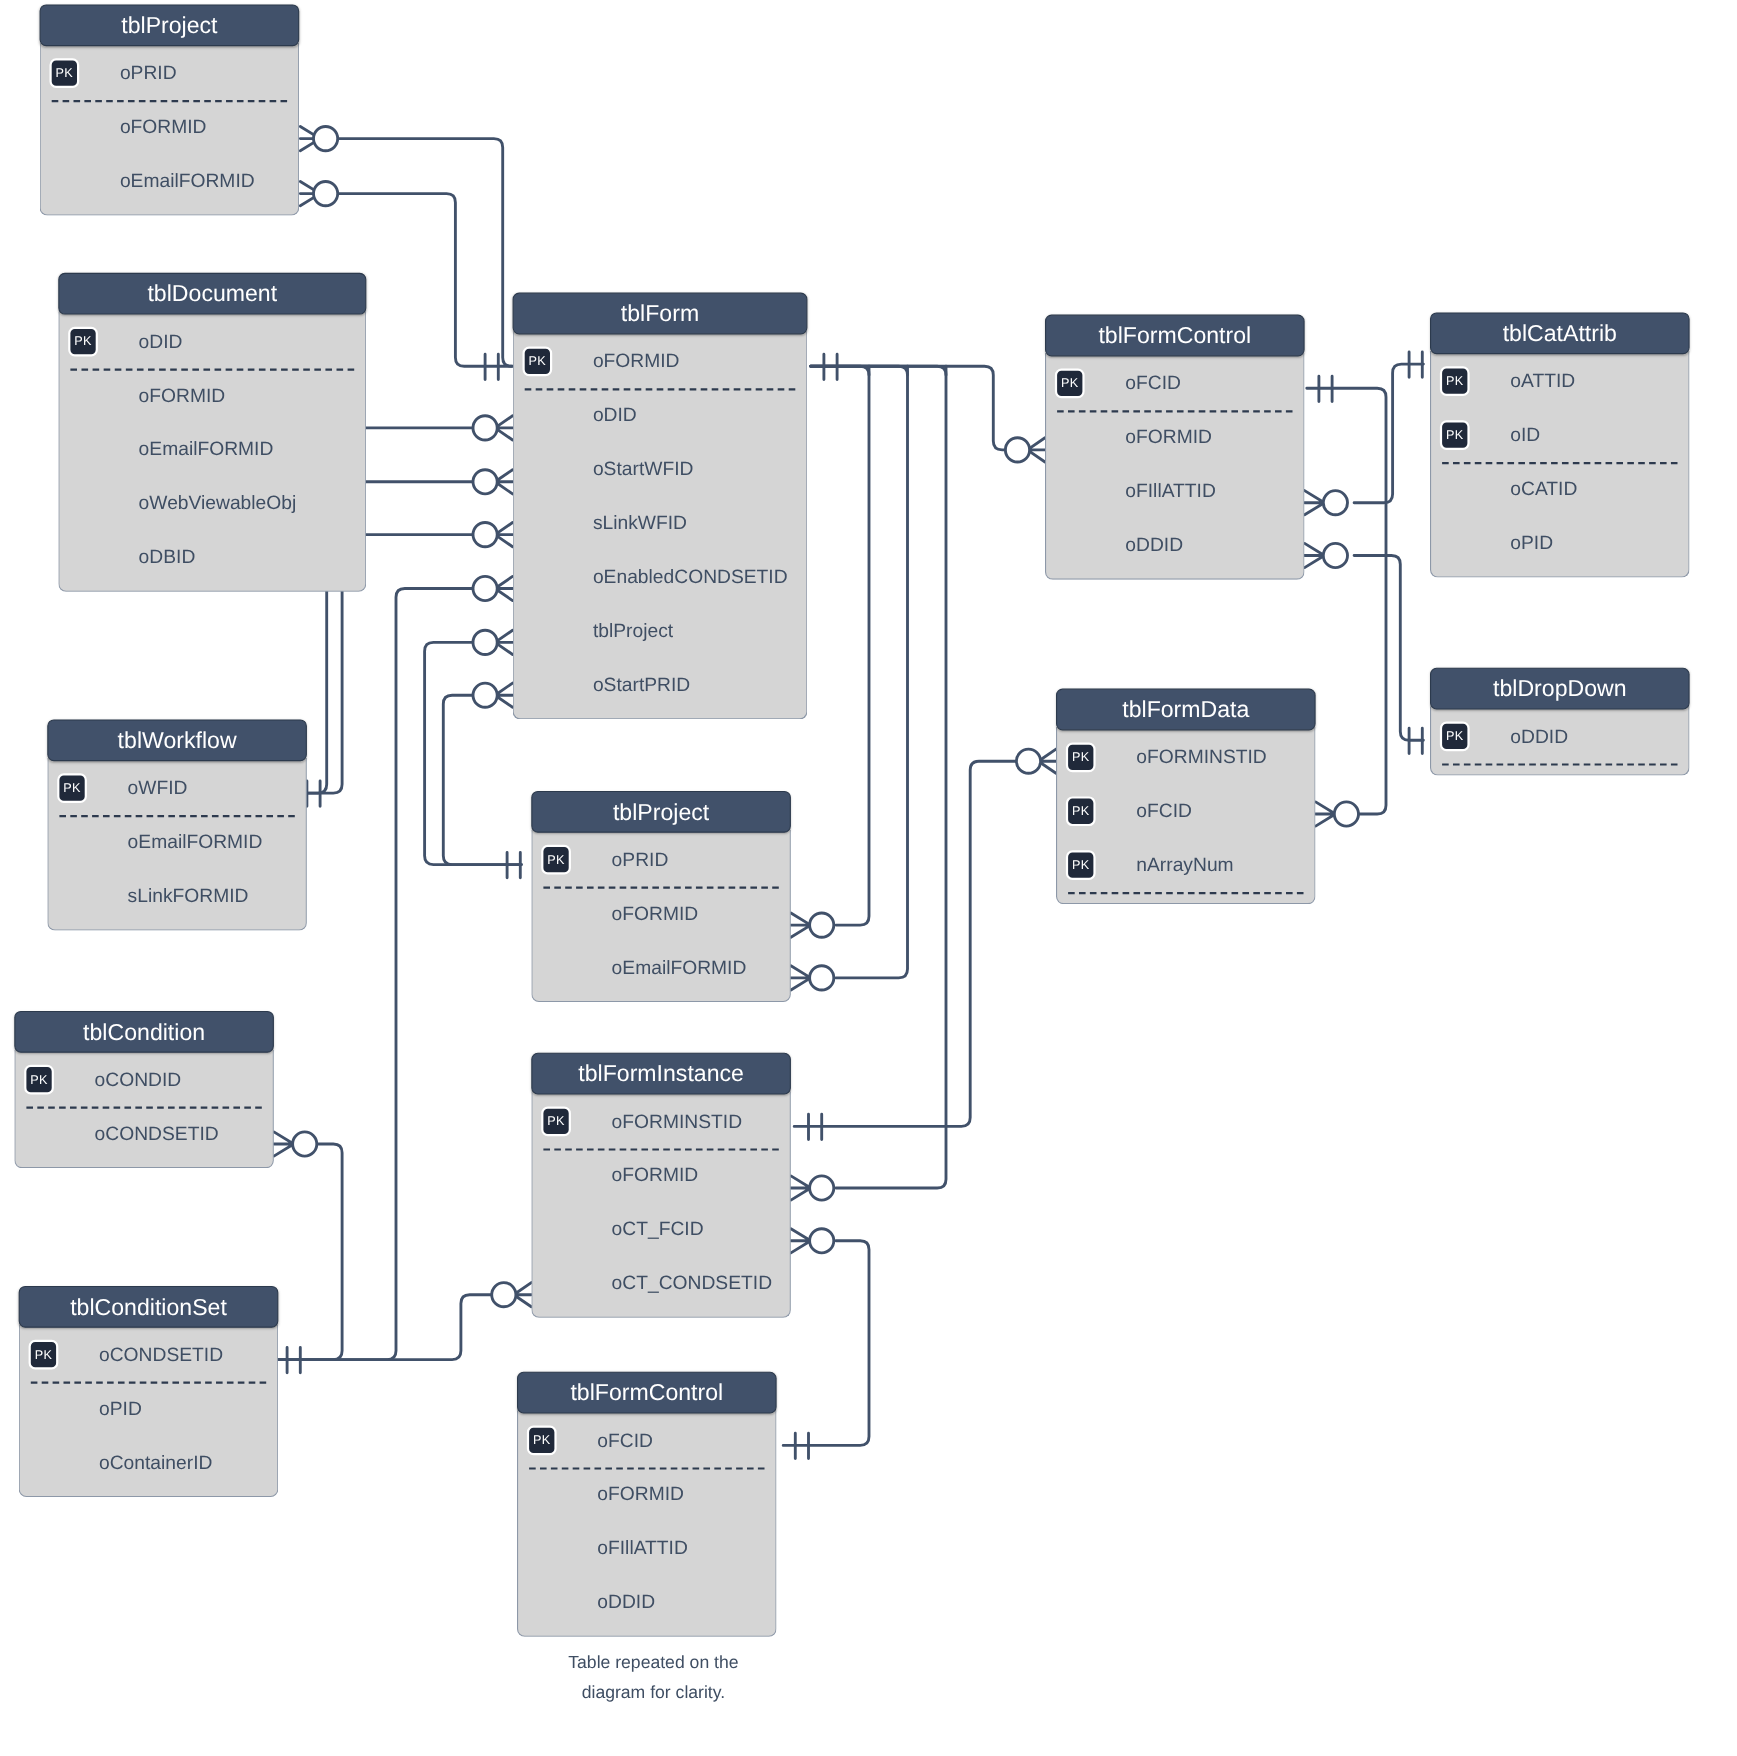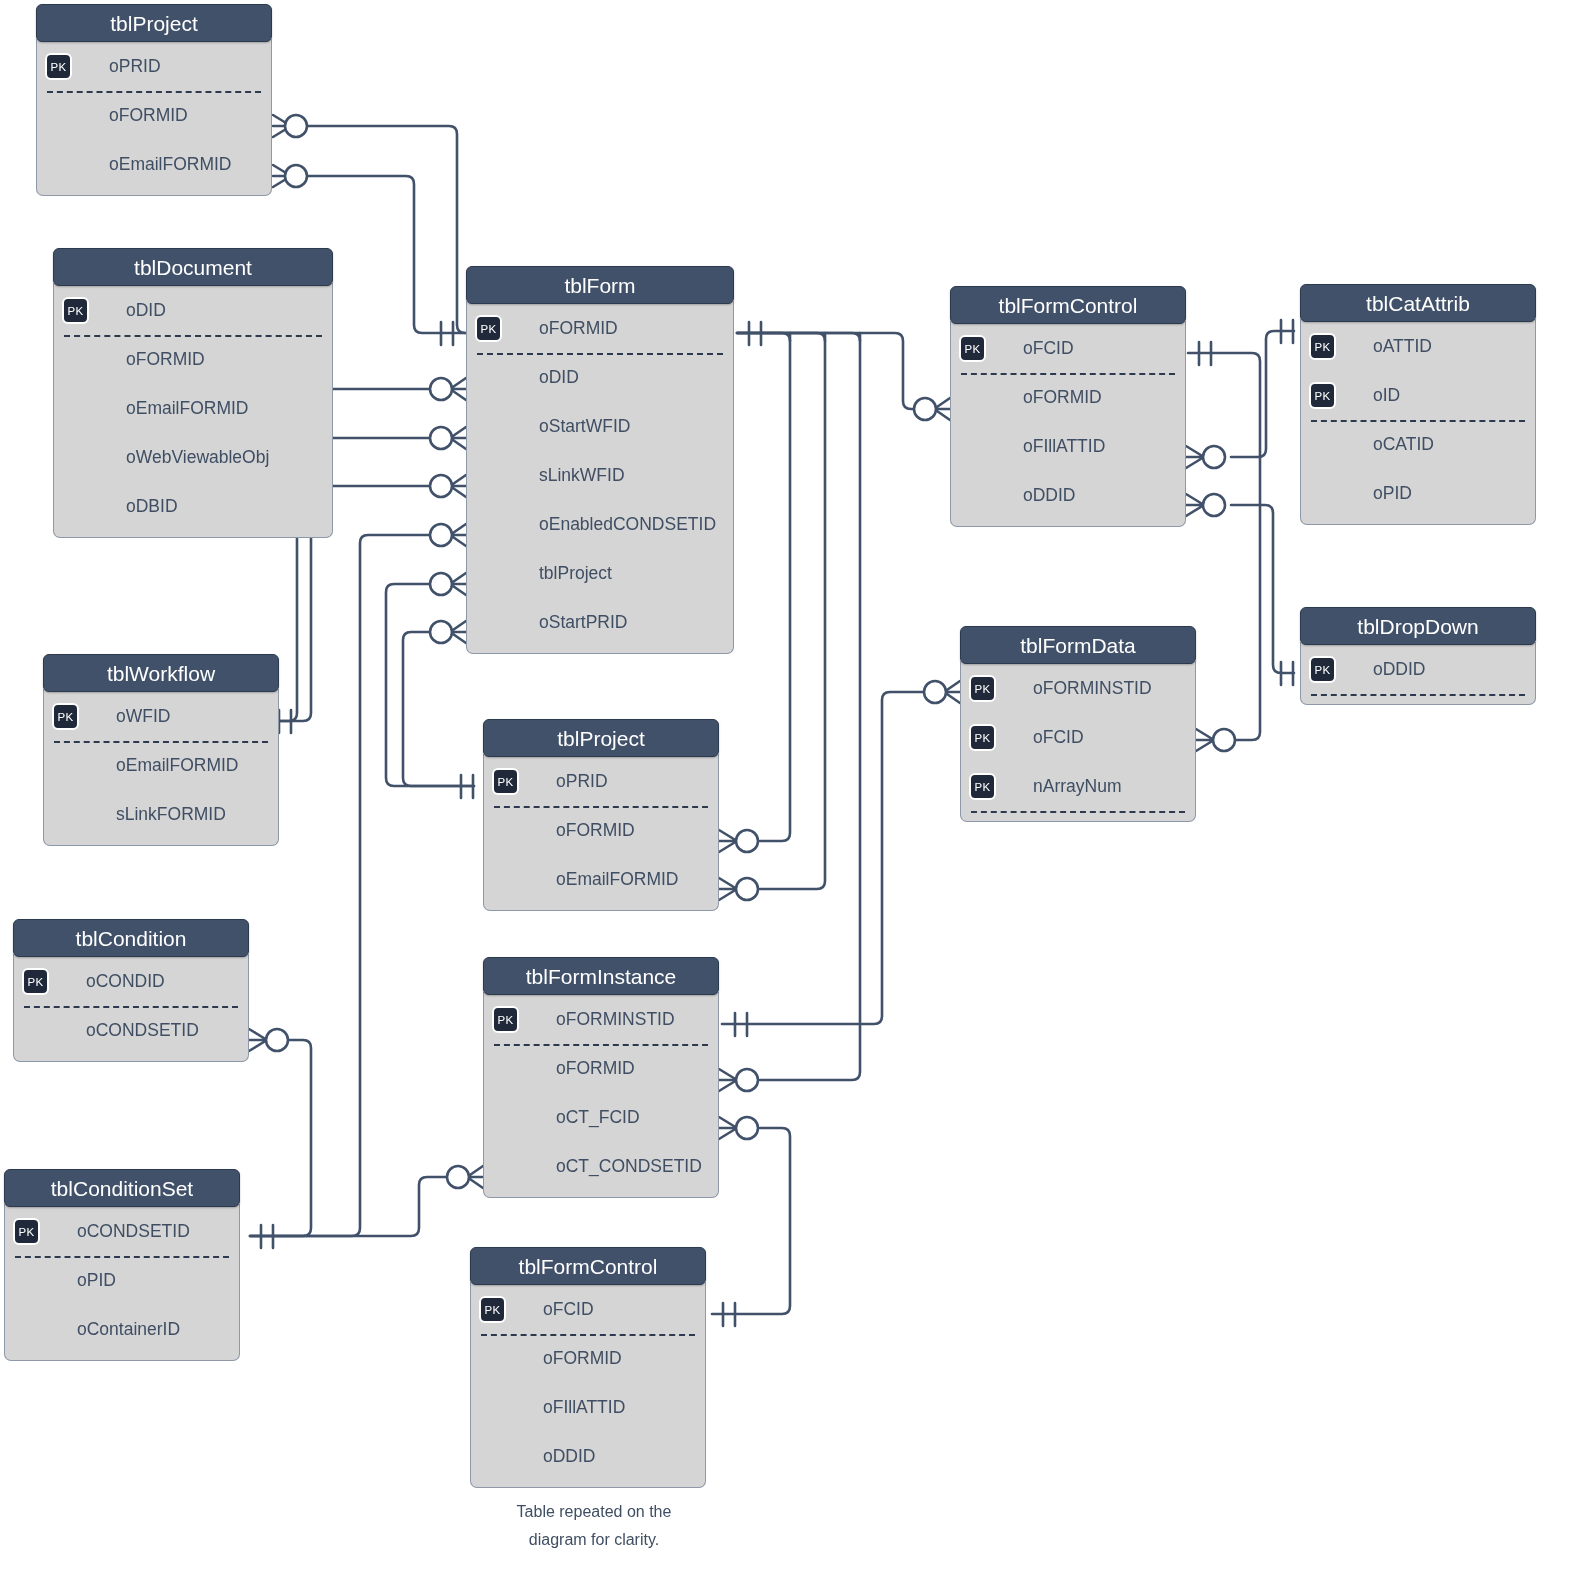--- a/index.html
+++ b/index.html
@@ -231,21 +231,21 @@
         </div>
       </div>
       <div class="entity" style="left: 13px; top: 919px; width: 236px;">
         <div class="ent-head">tblCondition</div>
         <div class="ent-body" style="padding-bottom: 6px;">
           <div class="row"><div class="pk">PK</div><span>oCONDID</span></div>
           <div class="divider" style="top: 52px;"></div>
           <div class="row"><span>oCONDSETID</span></div>
         </div>
       </div>
-      <div class="entity" style="left: 4px; top: 1169px; width: 236px;">
+      <div class="entity" style="left: 17px; top: 1169px; width: 236px;">
         <div class="ent-head">tblConditionSet</div>
         <div class="ent-body" style="padding-bottom: 6px;">
           <div class="row"><div class="pk">PK</div><span>oCONDSETID</span></div>
           <div class="divider" style="top: 52px;"></div>
           <div class="row"><span>oPID</span></div>
           <div class="row"><span>oContainerID</span></div>
         </div>
       </div>
       <div class="entity" style="left: 466px; top: 266px; width: 268px; border-radius: 11px;">
         <div class="ent-head">tblForm</div>

